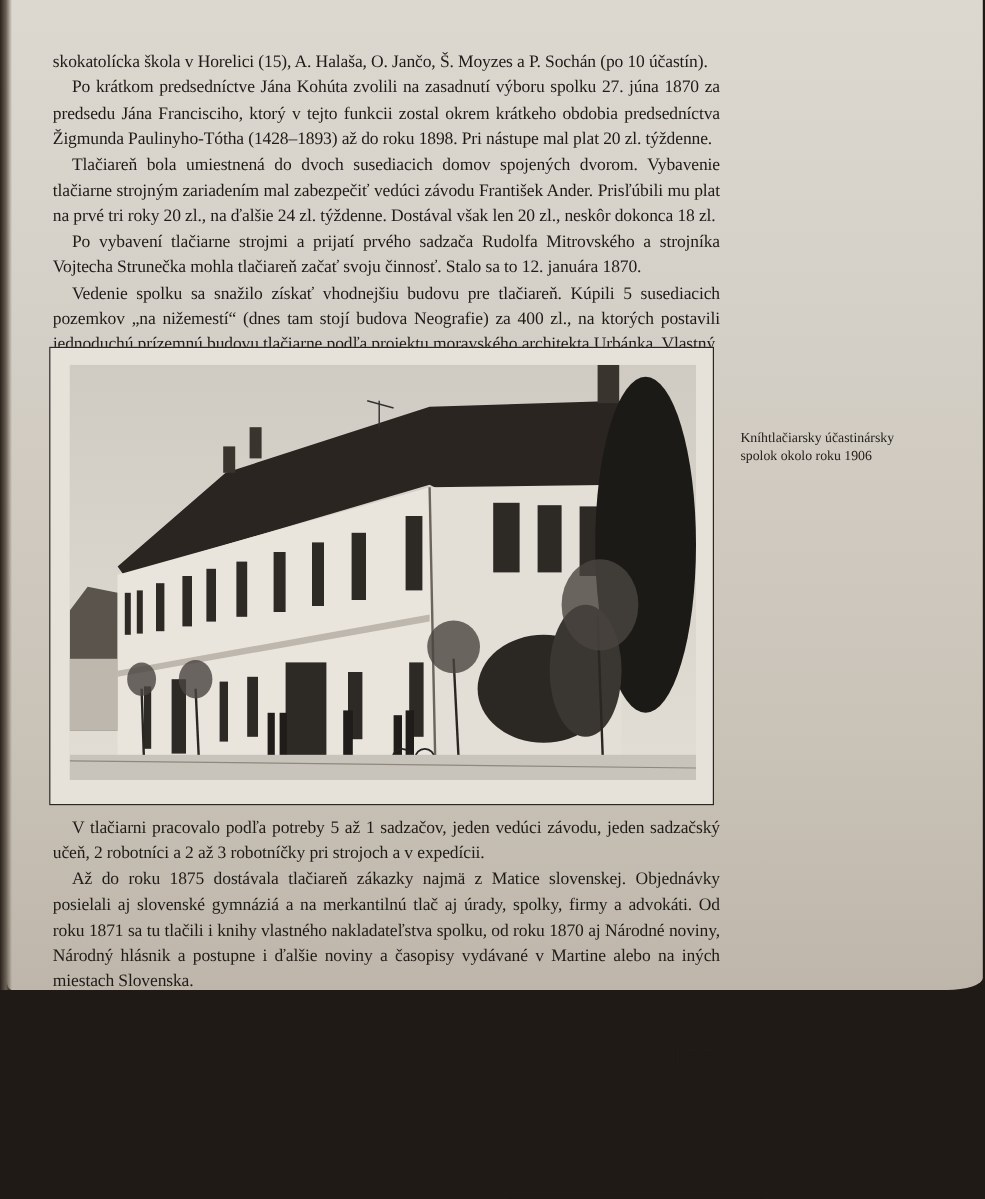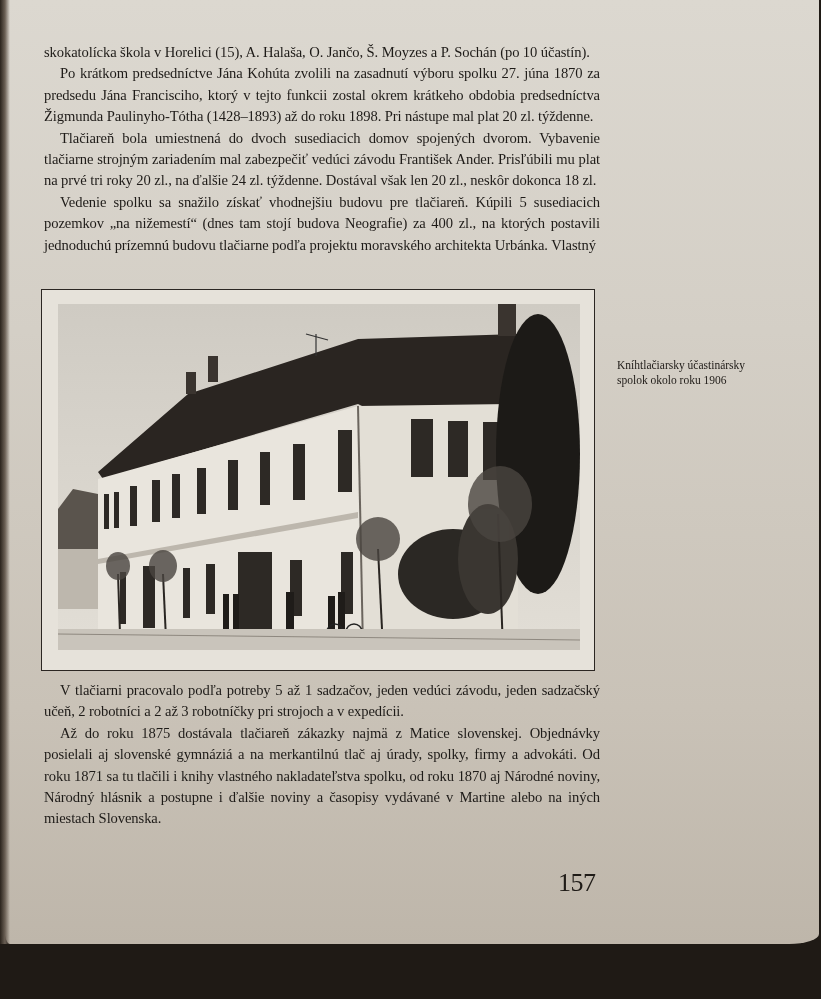--- a/index.html
+++ b/index.html
@@ -8,21 +8,21 @@
       width: 821px;
       height: 999px;
       overflow: hidden;
       background: #1f1a15;
     }
     .page {
       position: absolute;
       left: 4px;
       top: 0;
       width: 815px;
-      height: 944px;
+      height: 825px;
       background: linear-gradient(180deg, #dcd8d0 0%, #d4cfc6 35%, #c9c2b7 75%, #beb6aa 100%);
       border-bottom-left-radius: 6px 18px;
       border-bottom-right-radius: 30px 10px;
     }
     .page::before {
       content: "";
       position: absolute;
       left: -4px; top: 0; bottom: 0;
       width: 10px;
       background: linear-gradient(90deg, #2a231c 0%, #6b6055 50%, rgba(200,194,184,0) 100%);
@@ -104,20 +104,21 @@
   </style>
 </head>
 <body>
 
 <div class="page">
 
   <div class="body-text" id="text-top">
     <p class="cont">skokatolícka škola v Horelici (15), A. Halaša, O. Jančo, Š. Moyzes a P. Sochán (po 10 účastín).</p>
     <p>Po krátkom predsedníctve Jána Kohúta zvolili na zasadnutí výboru spolku 27. júna 1870 za predsedu Jána Francisciho, ktorý v tejto funkcii zostal okrem krátkeho obdobia predsedníctva Žigmunda Paulinyho-Tótha (1428–1893) až do roku 1898. Pri nástupe mal plat 20 zl. týždenne.</p>
     <p>Tlačiareň bola umiestnená do dvoch susediacich domov spojených dvorom. Vybavenie tlačiarne strojným zariadením mal zabezpečiť vedúci závodu František Ander. Prisľúbili mu plat na prvé tri roky 20 zl., na ďalšie 24 zl. týždenne. Dostával však len 20 zl., neskôr dokonca 18 zl.</p>
+    <p>Po vybavení tlačiarne strojmi a prijatí prvého sadzača Rudolfa Mitrovského a strojníka Vojtecha Strunečka mohla tlačiareň začať svoju činnosť. Stalo sa to 12. januára 1870.</p>
     <p>Vedenie spolku sa snažilo získať vhodnejšiu budovu pre tlačiareň. Kúpili 5 susediacich pozemkov „na nižemestí“ (dnes tam stojí budova Neografie) za 400 zl., na ktorých postavili jednoduchú prízemnú budovu tlačiarne podľa projektu moravského architekta Urbánka. Vlastný</p>
   </div>
 
   <div class="photo-frame">
     <div class="photo">
       <svg width="522" height="346" viewBox="0 0 522 346">
         <defs>
           <linearGradient id="sky" x1="0" y1="0" x2="0" y2="1">
             <stop offset="0" stop-color="#cfcbc3"></stop>
             <stop offset="1" stop-color="#e2ded6"></stop>

